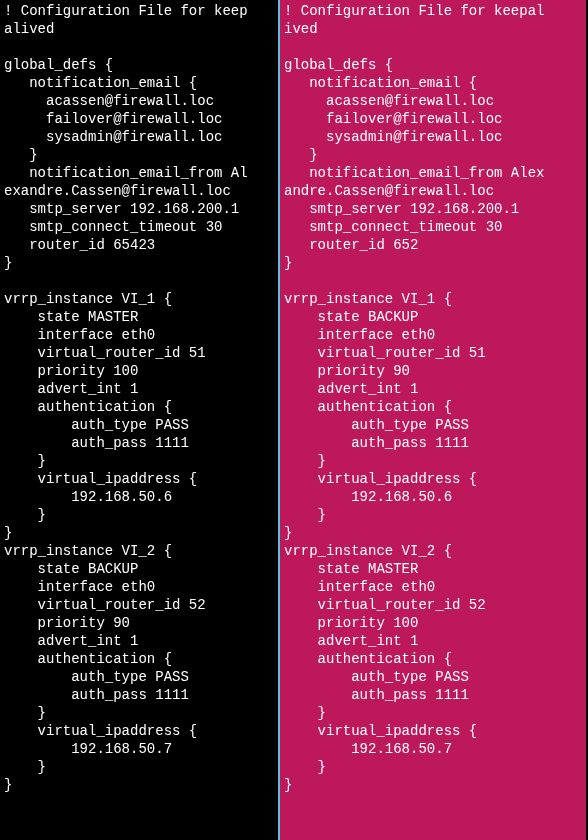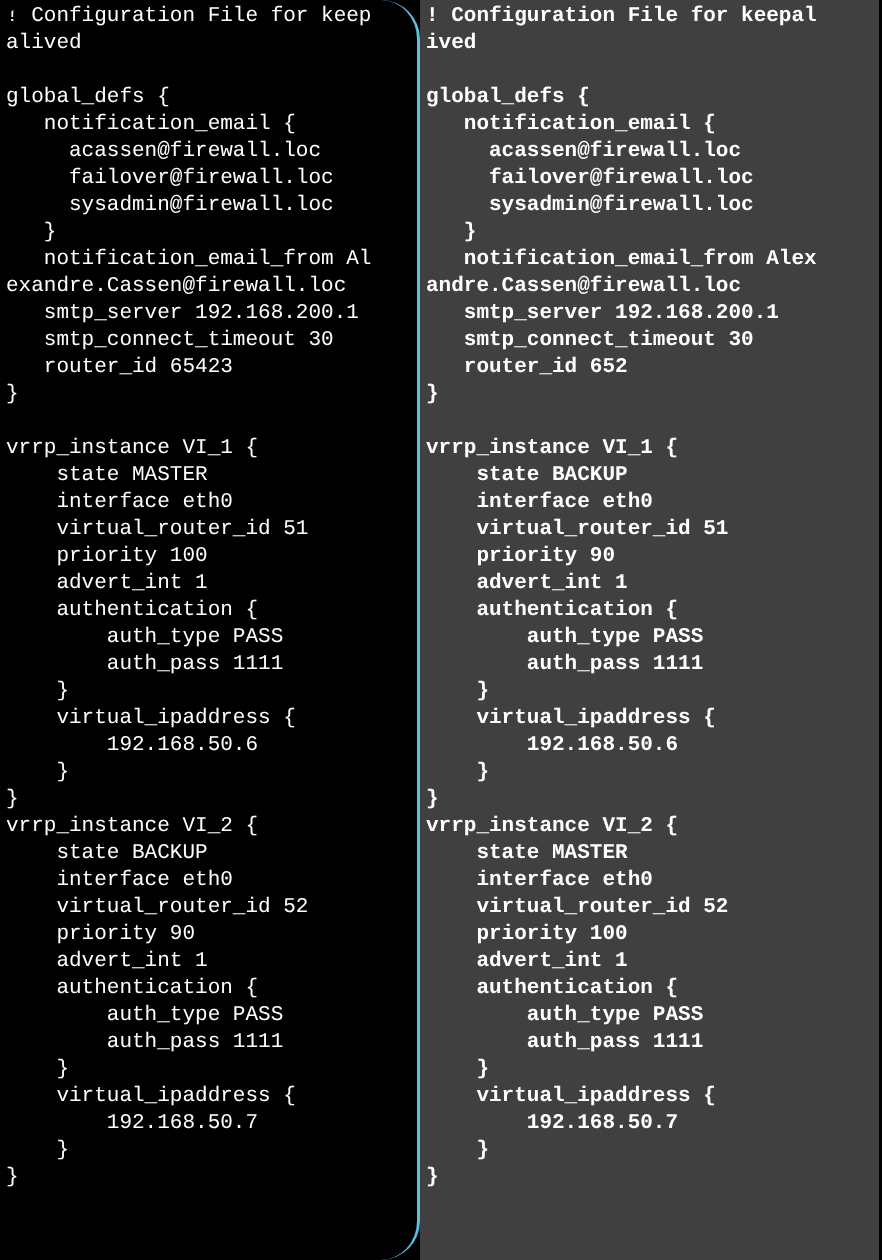--- a/index.html
+++ b/index.html
@@ -22,26 +22,24 @@
   .pane {
     white-space: pre;
     padding: 2px 4px 2px 4px;
     box-sizing: border-box;
     overflow: hidden;
   }
   .pane-left {
     width: 280px;
     border-right: 2px solid #5BC0DE; 
     background: #000;
-    border-radius: 26px;
   }
   .pane-right {
     width: 306px;
-    background: #404040;
-    font-weight: bold;
+    background: #be185d;
   }
   .line { min-height: 18px; }
 </style>
 </head>
 <body>
 
 <div class="split">
   <div class="pane pane-left" id="left-pane"><div class="line">! Configuration File for keep</div><div class="line">alived</div><div class="line"></div><div class="line">global_defs {</div><div class="line">   notification_email {</div><div class="line">     acassen@firewall.loc</div><div class="line">     failover@firewall.loc</div><div class="line">     sysadmin@firewall.loc</div><div class="line">   }</div><div class="line">   notification_email_from Al</div><div class="line">exandre.Cassen@firewall.loc</div><div class="line">   smtp_server 192.168.200.1</div><div class="line">   smtp_connect_timeout 30</div><div class="line">   router_id 65423</div><div class="line">}</div><div class="line"></div><div class="line">vrrp_instance VI_1 {</div><div class="line">    state MASTER</div><div class="line">    interface eth0</div><div class="line">    virtual_router_id 51</div><div class="line">    priority 100</div><div class="line">    advert_int 1</div><div class="line">    authentication {</div><div class="line">        auth_type PASS</div><div class="line">        auth_pass 1111</div><div class="line">    }</div><div class="line">    virtual_ipaddress {</div><div class="line">        192.168.50.6</div><div class="line">    }</div><div class="line">}</div><div class="line">vrrp_instance VI_2 {</div><div class="line">    state BACKUP</div><div class="line">    interface eth0</div><div class="line">    virtual_router_id 52</div><div class="line">    priority 90</div><div class="line">    advert_int 1</div><div class="line">    authentication {</div><div class="line">        auth_type PASS</div><div class="line">        auth_pass 1111</div><div class="line">    }</div><div class="line">    virtual_ipaddress {</div><div class="line">        192.168.50.7</div><div class="line">    }</div><div class="line">}</div></div>
   <div class="pane pane-right" id="right-pane"><div class="line">! Configuration File for keepal</div><div class="line">ived</div><div class="line"></div><div class="line">global_defs {</div><div class="line">   notification_email {</div><div class="line">     acassen@firewall.loc</div><div class="line">     failover@firewall.loc</div><div class="line">     sysadmin@firewall.loc</div><div class="line">   }</div><div class="line">   notification_email_from Alex</div><div class="line">andre.Cassen@firewall.loc</div><div class="line">   smtp_server 192.168.200.1</div><div class="line">   smtp_connect_timeout 30</div><div class="line">   router_id 652</div><div class="line">}</div><div class="line"></div><div class="line">vrrp_instance VI_1 {</div><div class="line">    state BACKUP</div><div class="line">    interface eth0</div><div class="line">    virtual_router_id 51</div><div class="line">    priority 90</div><div class="line">    advert_int 1</div><div class="line">    authentication {</div><div class="line">        auth_type PASS</div><div class="line">        auth_pass 1111</div><div class="line">    }</div><div class="line">    virtual_ipaddress {</div><div class="line">        192.168.50.6</div><div class="line">    }</div><div class="line">}</div><div class="line">vrrp_instance VI_2 {</div><div class="line">    state MASTER</div><div class="line">    interface eth0</div><div class="line">    virtual_router_id 52</div><div class="line">    priority 100</div><div class="line">    advert_int 1</div><div class="line">    authentication {</div><div class="line">        auth_type PASS</div><div class="line">        auth_pass 1111</div><div class="line">    }</div><div class="line">    virtual_ipaddress {</div><div class="line">        192.168.50.7</div><div class="line">    }</div><div class="line">}</div></div>
 </div>

